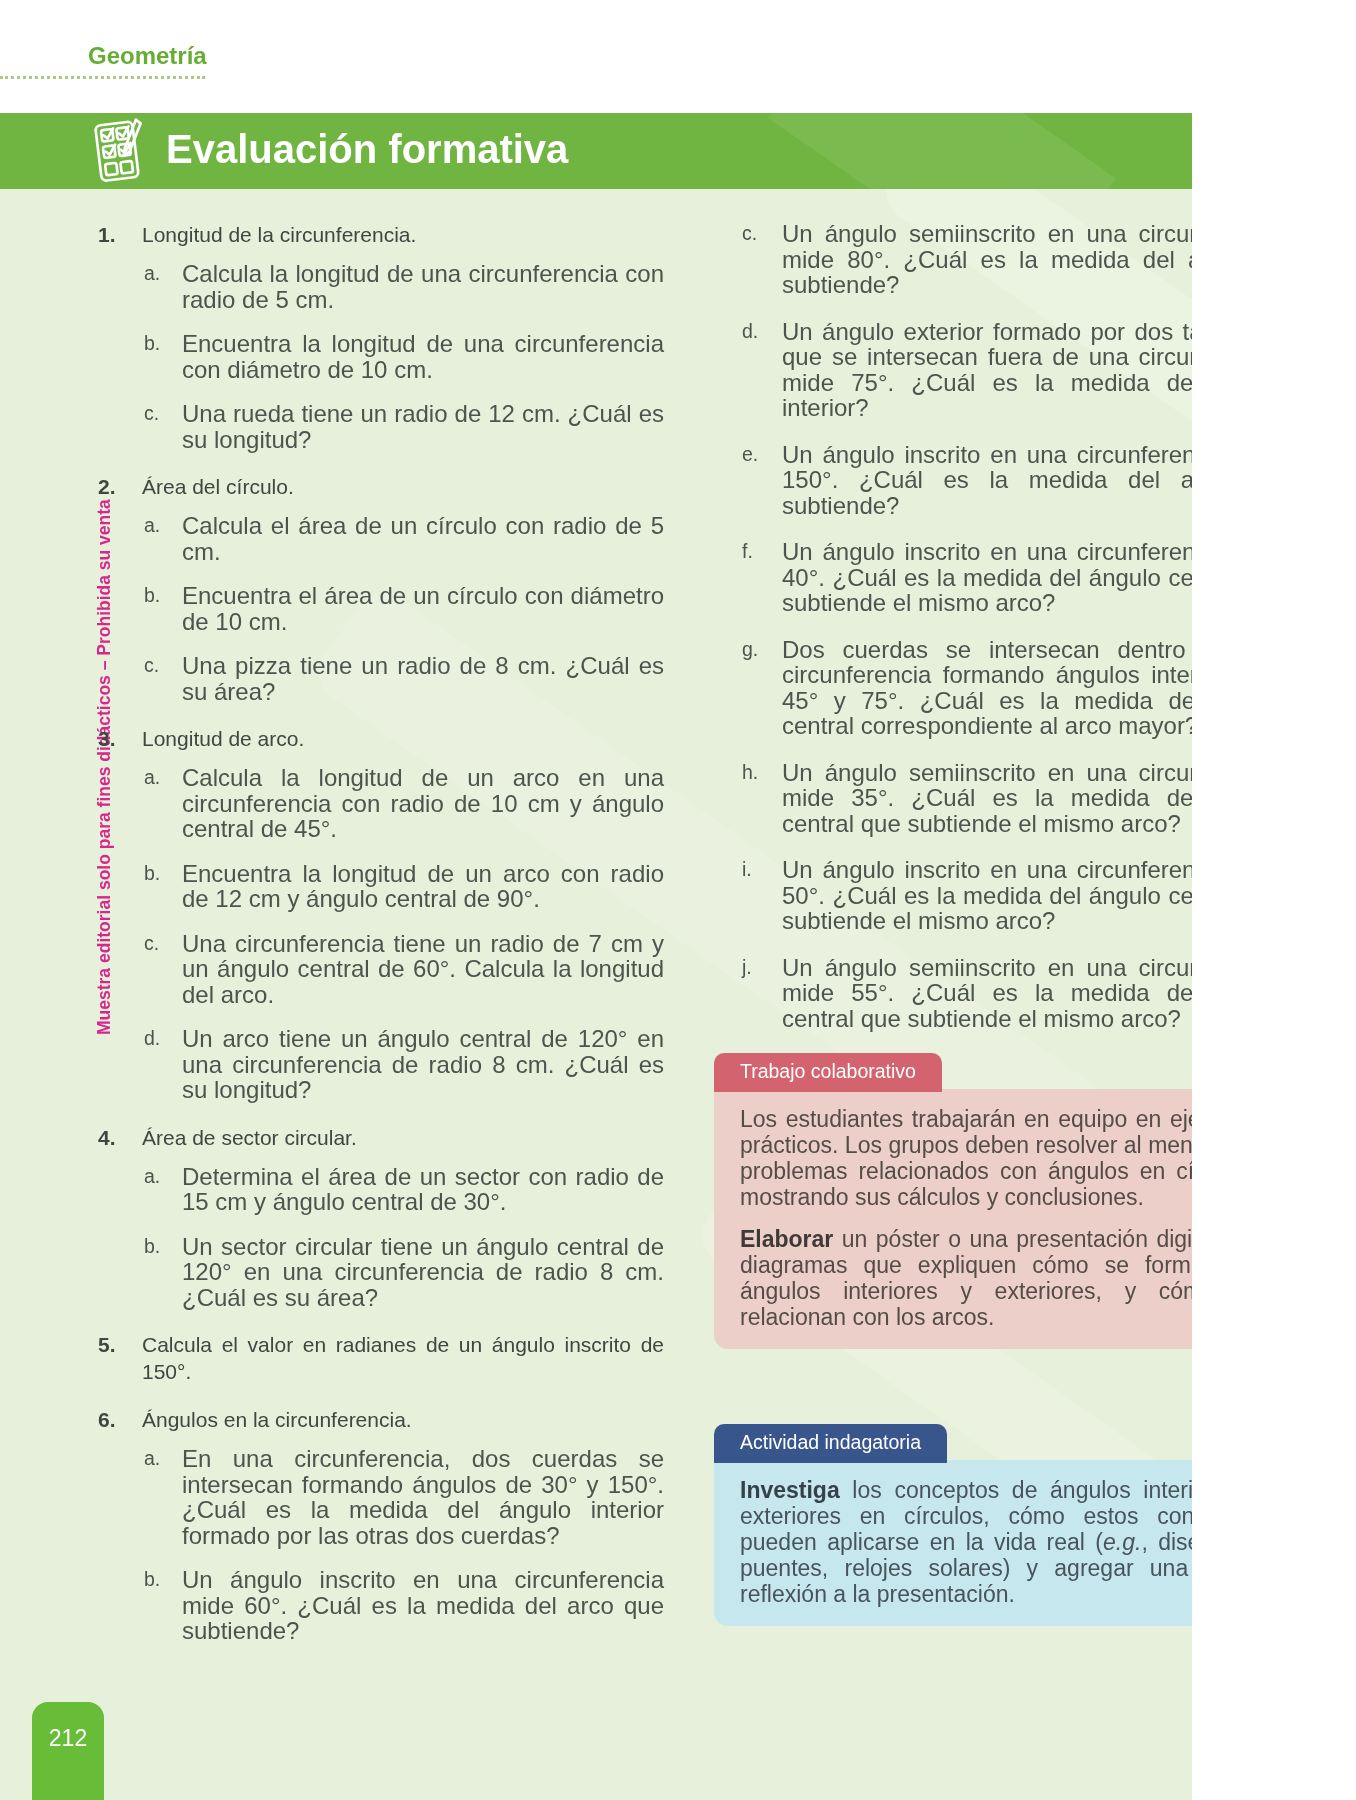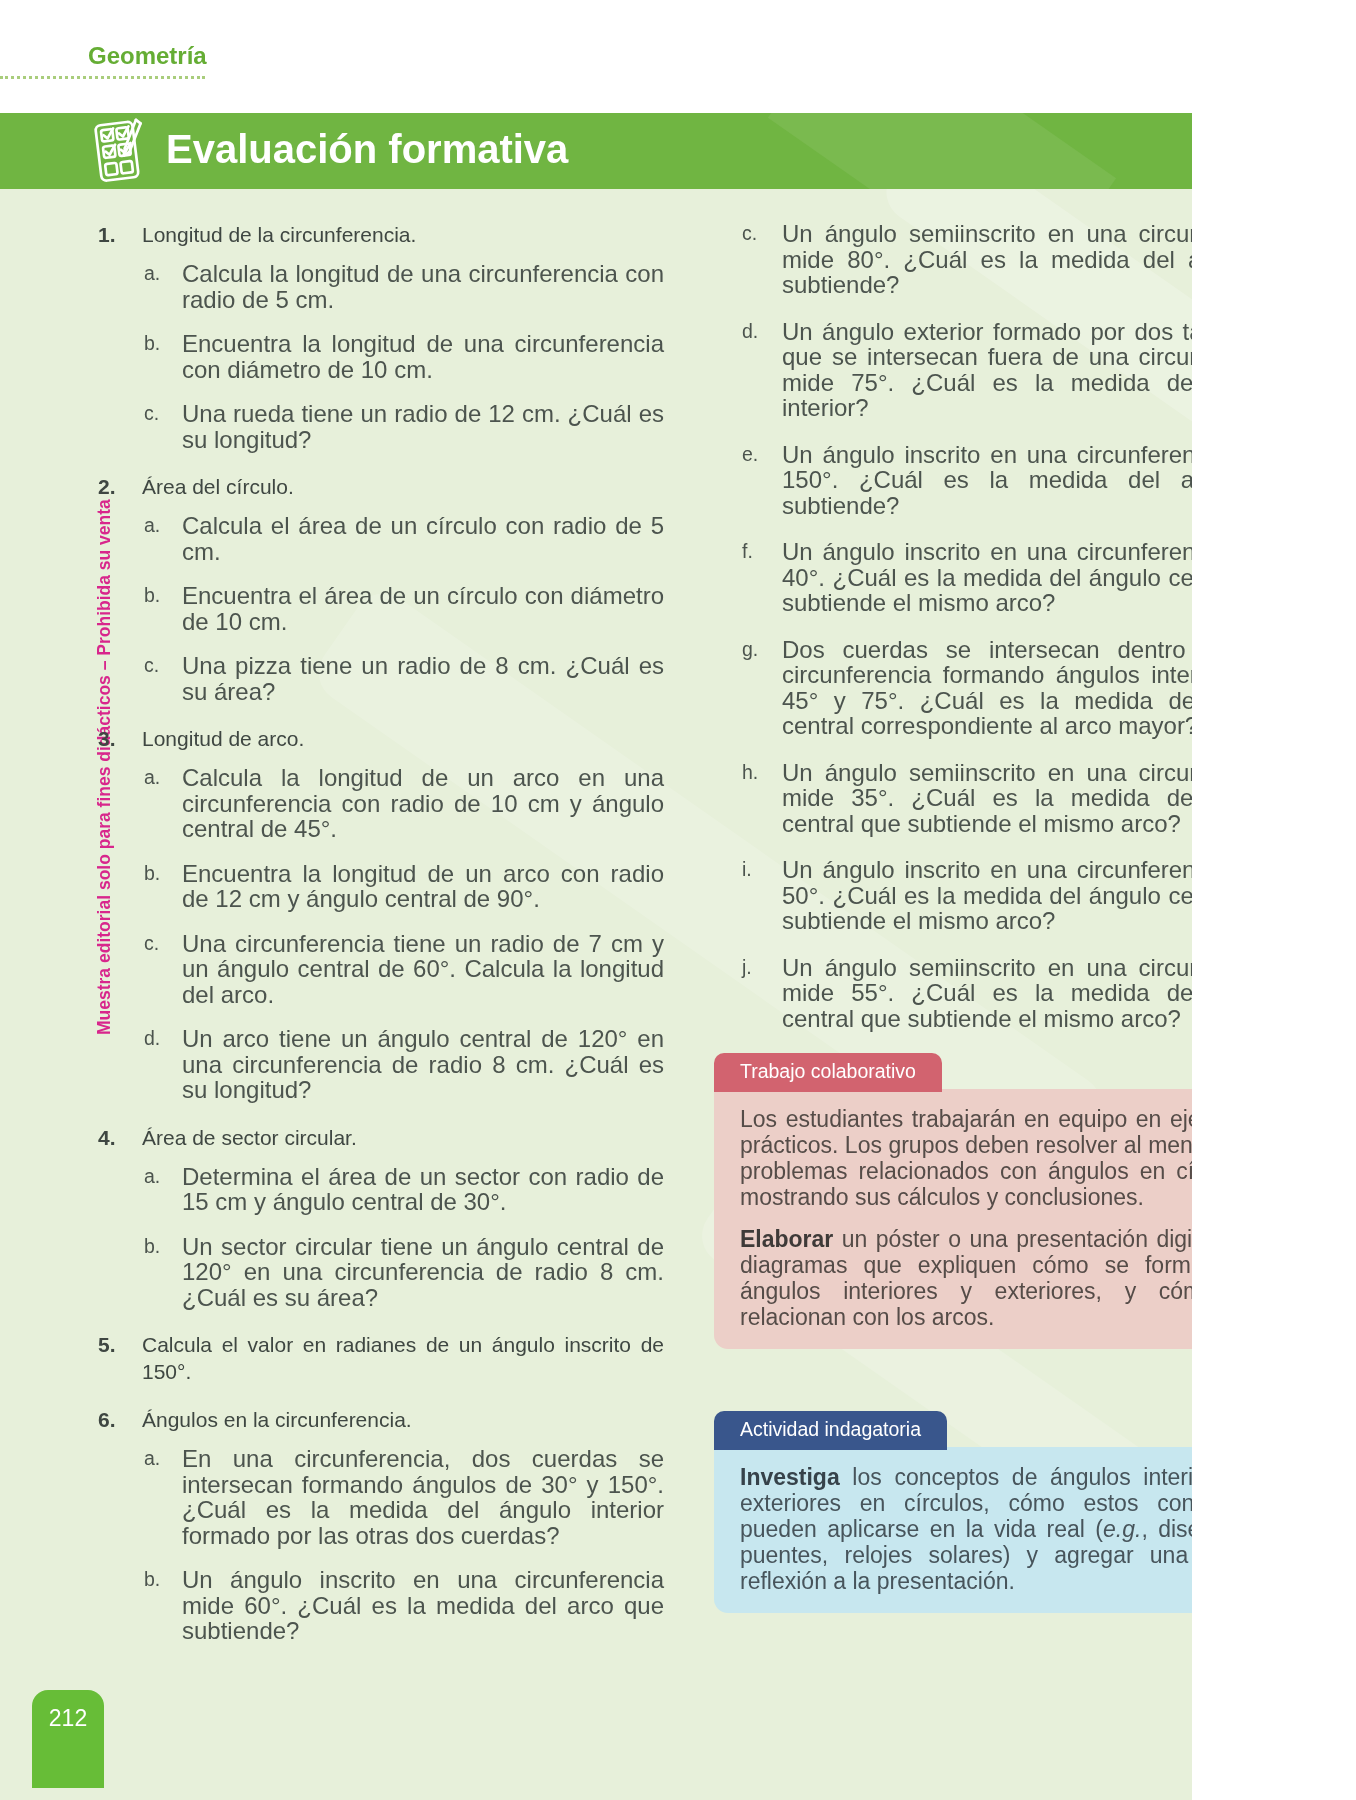--- a/index.html
+++ b/index.html
@@ -41,38 +41,38 @@
   .col-right .sub-item{margin-left:0;margin-bottom:21px;}
   .col-right .sub-letter{width:40px;}
 
   
   .box{position:relative;margin-left:-48px;padding-left:20px;}
   .box.collab{margin-top:22px;}
   .box.inquiry{margin-top:62px;}
   .box-tab{display:inline-block;position:relative;z-index:2;color:#ffffff;font-size:19.5px;
            padding:7px 26px 9px;border-radius:10px 10px 0 0;}
   .collab .box-tab{background:#d2636f;}
-  .inquiry .box-tab{background:#39568c;}
+  .inquiry .box-tab{background:#39568c;margin-top:13px;}
   .box-body{position:relative;z-index:1;margin-top:-3px;border-radius:0 14px 14px 14px;padding:17px 26px 19px;}
   .collab .box-body{background:#eccfc8;color:#554c48;}
   .inquiry .box-body{background:#c7e7ef;color:#47545b;}
   .box-body p{margin:0 0 16px;font-size:23px;line-height:26px;text-align:justify;hyphens:auto;}
   .box-body p:last-child{margin-bottom:0;}
   .box-body strong{color:#3e3a38;}
   .inquiry .box-body strong{color:#36424a;}
 
   
   .vertical-note{position:absolute;left:94px;top:846px;width:505px;height:24px;
                  transform:rotate(-90deg);transform-origin:0 0;
                  font-size:17.5px;font-weight:bold;color:#d8268c;white-space:nowrap;z-index:0;}
 
   
-  .page-number{position:absolute;left:32px;bottom:12px;width:72px;height:98px;background:#67bd37;
+  .page-number{position:absolute;left:32px;bottom:0;width:72px;height:98px;background:#67bd37;
                border-radius:16px 16px 0 0;color:#ffffff;font-size:23px;text-align:center;
-               padding-top:15px;box-sizing:border-box;}
+               padding-top:23px;box-sizing:border-box;}
 </style>
 </head>
 <body>
 
 <div class="page">
 
   <div class="top-band">
     <div class="section-dots"></div>
     <span class="section-label">Geometría</span>
   </div>

